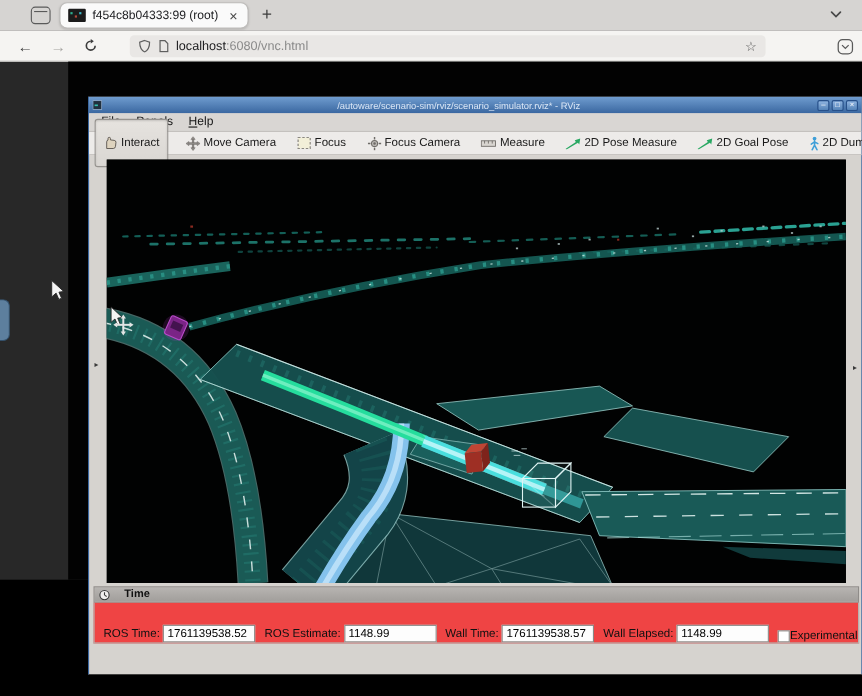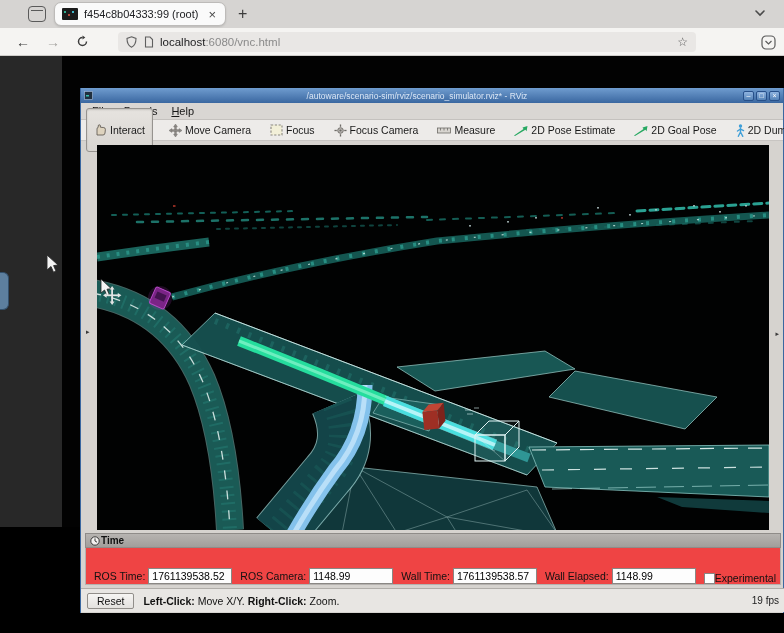--- a/index.html
+++ b/index.html
@@ -65,21 +65,21 @@
   .tool svg { flex:0 0 auto; }
 
   .viewport { position:absolute; left:16px; top:57px; width:672px; height:385px;
     background:#000; }
   .collapse { position:absolute; font-size:7px; color:#3a3a3a; }
   .collapse.left { left:5px; top:240px; }
   .collapse.right { right:4px; top:242px; }
 
   .timepanel { position:absolute; left:4px; top:445px; width:696px; }
   .timepanel-header { height:15px; background:linear-gradient(#b7b4b1,#a19e9b);
-    border:1px solid #8f8c89; display:flex; align-items:center; padding-left:4px; gap:1px; }
+    border:1px solid #8f8c89; display:flex; align-items:center; padding-left:4px; gap:13px; }
   .timepanel-title { font-size:10px; font-weight:bold; color:#111; }
   .timepanel-body { height:37px; background:#ef4444; border:1px solid #b5b2af; border-top:none;
     display:flex; align-items:flex-end; padding:0 8px; gap:8px; }
   .tfield { display:flex; align-items:center; gap:3px; }
   .tfield label { font-size:10.5px; color:#111; white-space:nowrap; }
   .tfield input { width:84px; height:16px; border:1px solid #8a8784; background:#fdfdfd;
     font-size:10.5px; font-family:"Liberation Sans",sans-serif; padding:0 3px; }
   .exp { margin-left:auto; display:flex; align-items:center; gap:0; }
   .checkbox { width:11px; height:11px; background:#fff; border:1px solid #8a8784; }
   .exp label { font-size:10.5px; color:#111; white-space:nowrap; }
@@ -211,21 +211,21 @@
               <line x1="7" y1="2" x2="7" y2="4.5"></line>
             <line x1="10.5" y1="2" x2="10.5" y2="4.5"></line>
           </g>
         </svg>
         <span>Measure</span>
       </span>
       <span class="tool">
         <svg width="14" height="11" viewBox="0 0 14 11">
           <path d="M0,10.5 L9.5,4 L8.5,2.6 L13.5,1 L12.6,6.3 L11.4,4.8 L1,11 Z" fill="#28a862"></path>
         </svg>
-        <span>2D Pose Estimate</span>
+        <span>2D Pose Measure</span>
       </span>
       <span class="tool">
         <svg width="14" height="11" viewBox="0 0 14 11">
           <path d="M0,10.5 L9.5,4 L8.5,2.6 L13.5,1 L12.6,6.3 L11.4,4.8 L1,11 Z" fill="#28a862"></path>
         </svg>
         <span>2D Goal Pose</span>
       </span>
       <span class="tool">
         <svg width="9" height="13" viewBox="0 0 9 13">
           <circle cx="4.5" cy="2" r="1.7" fill="#3f9fd8"></circle>
@@ -387,37 +387,32 @@
           <path d="M5,5 L5,2.4 M5,5 L7,6.2" stroke="#3a3a3a" stroke-width="1" fill="none"></path>
         </svg>
         <span class="timepanel-title">Time</span>
       </div>
       <div class="timepanel-body">
         <span class="tfield">
           <label>ROS Time:</label>
           <input value="1761139538.52" style="">
         </span>
         <span class="tfield">
-          <label>ROS Camera:</label>
+          <label>ROS Estimate:</label>
           <input value="1148.99" style="">
         </span>
         <span class="tfield">
           <label>Wall Time:</label>
           <input value="1761139538.57" style="">
         </span>
         <span class="tfield">
           <label>Wall Elapsed:</label>
           <input value="1148.99" style="">
         </span>
         <span class="exp">
           <span class="checkbox"></span>
           <label>Experimental</label>
         </span>
       </div>
     </div>
 
-    <div class="statusbar">
-      <span class="reset-btn">Reset</span>
-      <span class="hint"><b>Left-Click:</b><span> Move X/Y. </span><b>Right-Click:</b><span> Zoom.</span></span>
-      <span class="fps">19 fps</span>
-    </div>
   </div>
 </div>
 
 </body></html>

